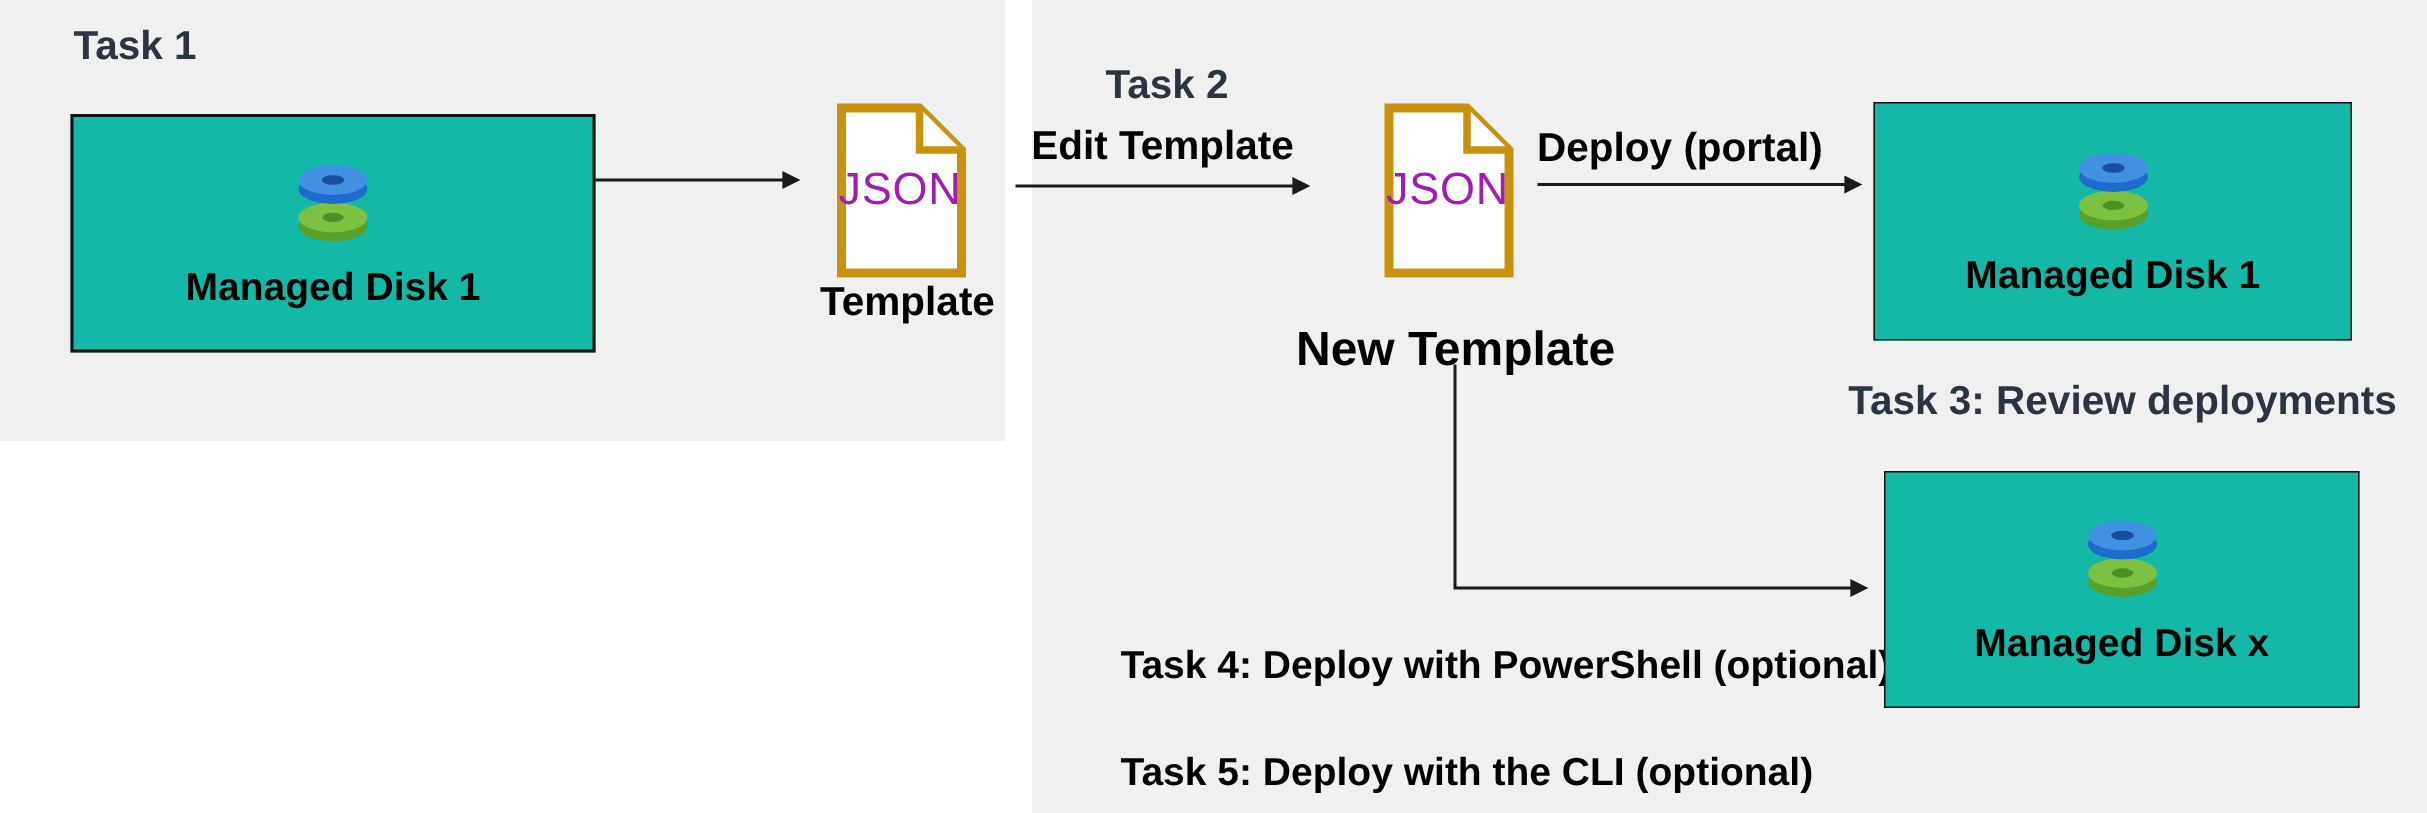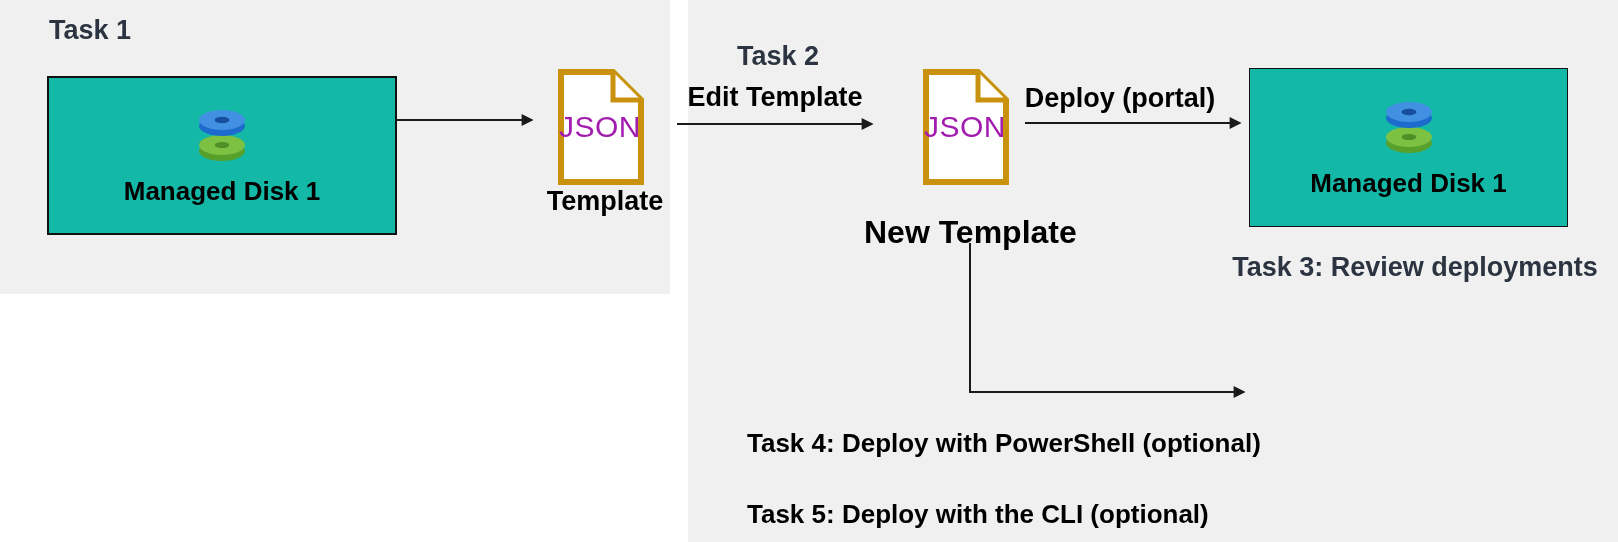--- a/index.html
+++ b/index.html
@@ -97,14 +97,25 @@
       <ellipse cx="27" cy="15" rx="7.5" ry="3.2" fill="#184f9c"></ellipse>
     </svg>
     <div class="box-label">Managed Disk 1</div>
   </div>
 
   <div class="heading ctr" style="left:1160px;top:252px;width:510px;">Task 3: Review deployments</div>
 
   <div class="lbl cap" style="left:747px;top:428px;">Task 4: Deploy with PowerShell (optional)</div>
   <div class="lbl cap" style="left:747px;top:459px;margin-top:40px;">Task 5: Deploy with the CLI (optional)</div>
 
+  <div class="disk-box thin" style="left:1256px;top:314px;width:317px;height:158px;">
+    <svg width="54" height="62" viewBox="0 0 54 62">
+      <ellipse cx="27" cy="46" rx="23" ry="10" fill="#57a02b"></ellipse>
+      <ellipse cx="27" cy="40" rx="23" ry="10" fill="#7cc142"></ellipse>
+      <ellipse cx="27" cy="40" rx="7.2" ry="3.1" fill="#4f8f26"></ellipse>
+      <ellipse cx="27" cy="21" rx="23" ry="10" fill="#1d6bcd"></ellipse>
+      <ellipse cx="27" cy="15" rx="23" ry="10" fill="#4290e2"></ellipse>
+      <ellipse cx="27" cy="15" rx="7.5" ry="3.2" fill="#184f9c"></ellipse>
+    </svg>
+    <div class="box-label">Managed Disk x</div>
+  </div>
 
 </div>
 
 </body></html>

